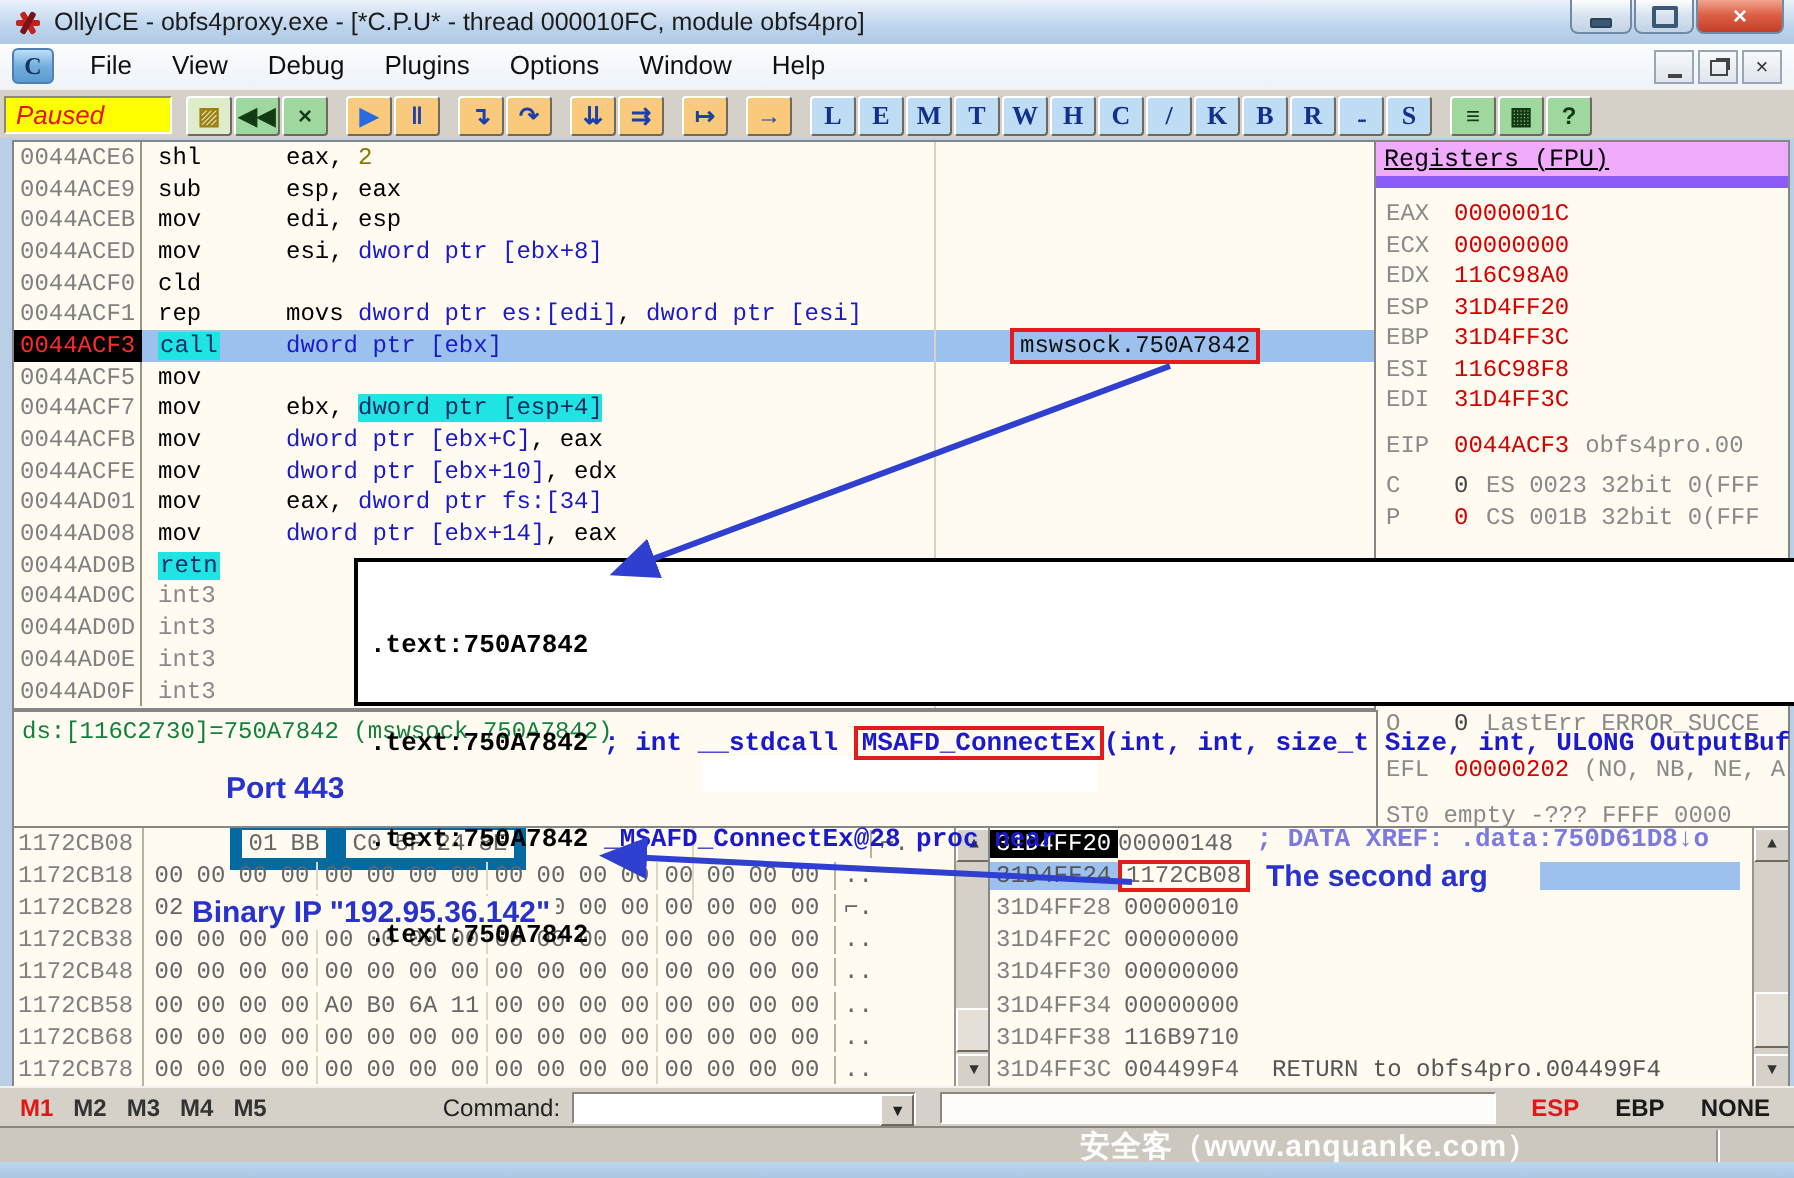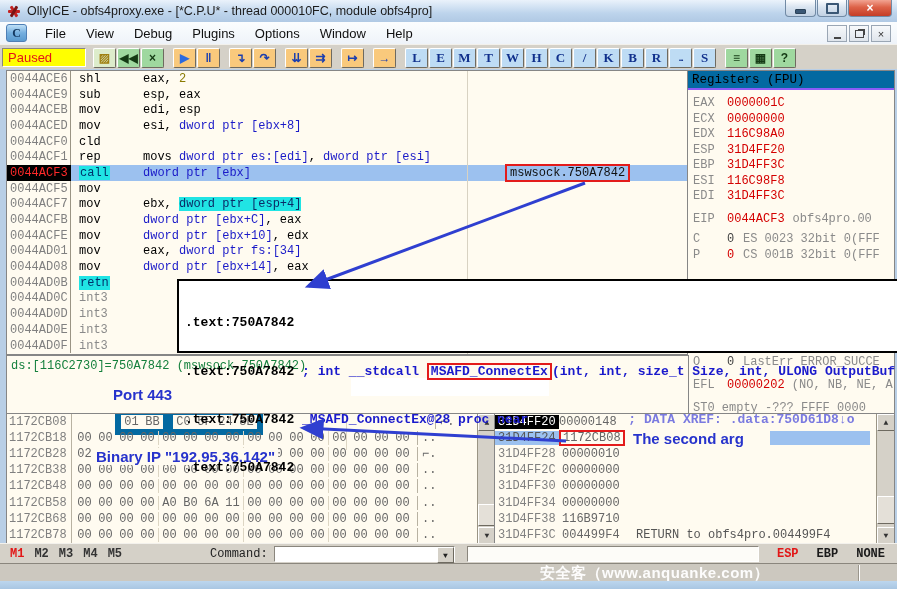--- a/index.html
+++ b/index.html
@@ -32,21 +32,21 @@
   #mdi-controls{position:absolute;right:6px;top:3px;display:flex;}
   .mdibtn{width:18px;height:15px;border:1px solid #9aa6b4;background:linear-gradient(#f7f9fb,#dfe5ec);
     margin-left:2px;display:flex;align-items:center;justify-content:center;font-size:11px;color:#333;}
   .glyph-mdimin{width:7px;height:2px;background:#444;margin-top:8px;}
   .glyph-mdirestore{width:7px;height:6px;border:1px solid #444;box-shadow:2px -2px 0 -1px #444;}
   
   #toolbar{position:absolute;left:0;top:44px;width:897px;height:25px;background:#d5d1c8;
     border-top:1px solid #f3f1ec;border-bottom:1px solid #8a867d;display:flex;align-items:center;}
   #paused-box{width:84px;height:19px;margin-left:2px;margin-right:7px;background:#ffff00;
     border:1px solid;border-color:#8a867d #fff #fff #8a867d;color:#e21616;font-size:13px;
-    display:flex;align-items:center;padding-left:5px;box-sizing:border-box;}
+    display:flex;align-items:center;padding-left:5px;box-sizing:border-box;font-style:italic;}
   .tbtn{width:23px;height:20px;margin-right:1px;border:1px solid;border-color:#fff #6e6a60 #6e6a60 #fff;
     border-radius:2px;display:flex;align-items:center;justify-content:center;font-size:12px;font-weight:bold;
     box-sizing:border-box;color:#1b2f12;}
   .tbtn.gap{margin-left:8px;}
   .bt-open{background:#ddeccb;color:#a07f10;}
   .bt-green{background:#9fd89f;color:#143a14;}
   .bt-orange{background:#f9c97c;color:#1c3fae;}
   .bt-runglyph{color:#2a6adf;}
   .bt-blue{background:#bedcf4;color:#10308c;font-family:"Liberation Serif",serif;font-size:13px;}
   .bt-small{font-size:9px;letter-spacing:-1px;}
@@ -65,22 +65,22 @@
   .dm{width:64px;margin-left:8px;flex:none;color:#000;}
   .drow.gray .dm{color:#8a8a8a;}
   .cy{background:#20e4e4;color:#00306a;padding:0 1px;}
   .do{flex:1;}
   .seg-k{color:#000;} .seg-b{color:#1a1ac8;} .seg-o{color:#8a7a00;}
   .seg-hi{background:#20e4e4;color:#0b2b66;}
   .dc{position:absolute;left:466px;top:0;height:100%;display:flex;align-items:center;color:#101010;padding-left:32px;}
   .redbox{border:2px solid #e31b1b;padding:0 3px;display:inline-block;line-height:14px;}
   
   #registers-pane{left:687px;top:1px;width:206px;height:345px;}
-  #reg-header{height:17px;background:#0369a1;border-bottom:2px solid #8b5cf6;color:#000;
-    padding-left:4px;display:flex;align-items:center;font-size:12.5px;}
+  #reg-header{height:17px;background:#f0abfc;border-bottom:6px solid #8b5cf6;color:#000;
+    padding-left:4px;display:flex;align-items:center;font-size:12.5px;text-decoration:underline;}
   #reg-rows{padding:6px 0 0 5px;}
   .rrow{height:15.5px;line-height:15.5px;white-space:pre;}
   .rname{color:#8a8a8a;display:inline-block;width:34px;}
   .rval{color:#d40000;}
   .rextra{color:#8a8a8a;margin-left:8px;}
   .rseg{color:#8a8a8a;}
   .fv{color:#444;display:inline-block;width:16px;}
   .fv.red{color:#d40000;}
   .mt6{margin-top:7px;} .mt5{margin-top:5px;}
   .regbottom{position:absolute;left:5px;white-space:pre;height:16px;line-height:16px;}
@@ -124,21 +124,21 @@
   
   .vscroll{position:absolute;right:0;top:0;width:17px;height:100%;background:#d5d1c8;border-left:1px solid #9a9484;}
   .sbtn{position:absolute;left:0;width:16px;height:15px;border:1px solid;border-color:#fff #6e6a60 #6e6a60 #fff;
     background:#d5d1c8;font-size:8px;color:#333;display:flex;align-items:center;justify-content:center;}
   .sbtn.up{top:0;} .sbtn.down{bottom:0;}
   .sthumb{position:absolute;left:0;width:16px;border:1px solid;border-color:#fff #6e6a60 #6e6a60 #fff;background:#e4e0d8;}
   #dump-thumb{top:90px;height:20px;} #stack-thumb{top:82px;height:26px;}
   
   #command-bar{position:absolute;left:0;top:543px;width:897px;height:20px;background:#d5d1c8;
     border-top:1px solid #f3f1ec;display:flex;align-items:center;
-    font-family:Liberation Mono, monospace;font-size:12px;font-weight:bold;}
+    font-family:Liberation Sans, sans-serif;font-size:12px;font-weight:bold;}
   .mlabel{margin-left:10px;color:#333;}
   .mlabel.first{color:#e21616;}
   #command-label{margin-left:88px;font-weight:normal;color:#222;}
   #command-combo{margin-left:6px;width:185px;height:16px;background:#fff;border:1px solid;
     border-color:#8a867d #fff #fff #8a867d;position:relative;box-sizing:border-box;}
   #combo-arrow{position:absolute;right:0;top:0;width:15px;height:14px;background:#d5d1c8;
     border:1px solid;border-color:#fff #6e6a60 #6e6a60 #fff;font-size:8px;color:#222;
     display:flex;align-items:center;justify-content:center;}
   #progress-field{margin-left:12px;width:298px;height:16px;background:#fdfcf8;border:1px solid;
     border-color:#8a867d #fff #fff #8a867d;box-sizing:border-box;}

